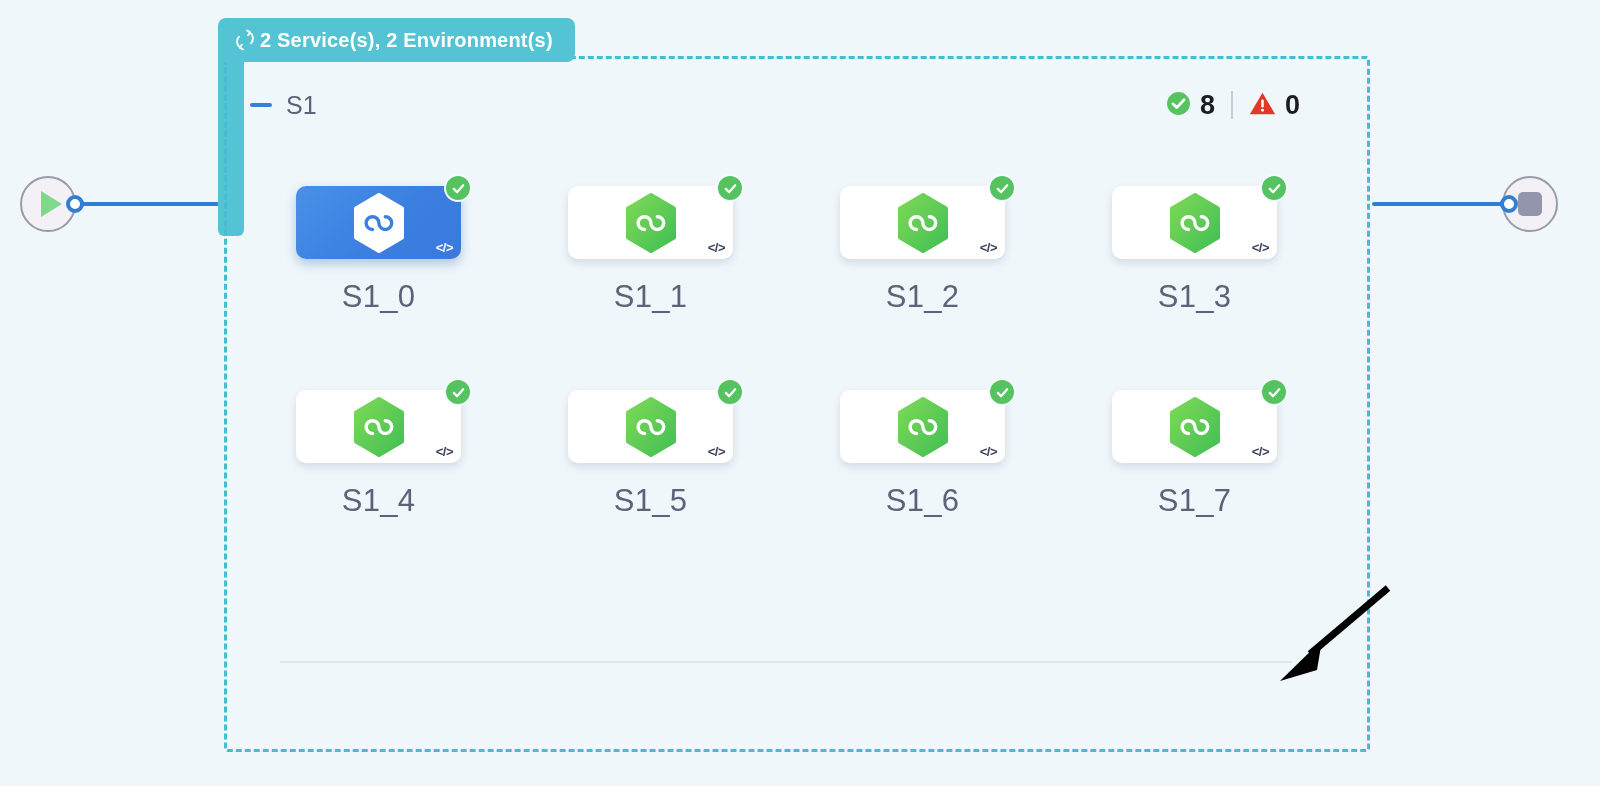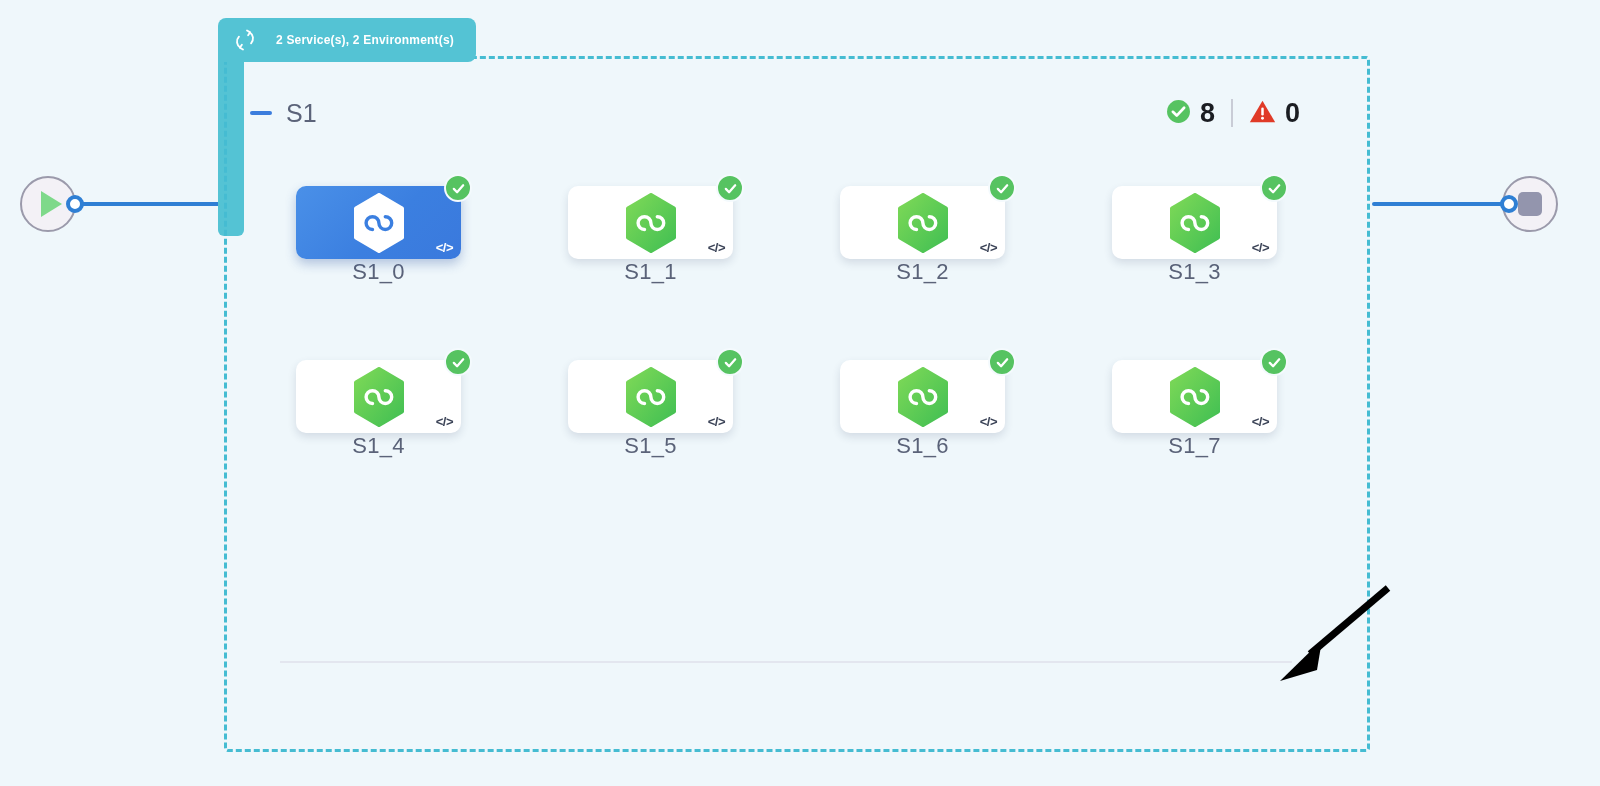--- a/index.html
+++ b/index.html
@@ -97,35 +97,35 @@
   .group-header {
     position: absolute;
     left: 218px;
     top: 18px;
     height: 44px;
     padding: 0 22px 0 16px;
     background: #54c3d4;
     border-radius: 8px 8px 8px 0;
     display: flex;
     align-items: center;
-    gap: 20px;
+    gap: 4px;
     color: #ffffff;
-    font-size: 12px;
+    font-size: 20px;
     font-weight: 600;
     letter-spacing: .2px;
     white-space: nowrap;
     z-index: 4;
   }
   .group-header svg { display: block; }
 
   
   .group-title-row {
     position: absolute;
     left: 248px;
-    top: 92px;
+    top: 84px;
     width: 1098px;
     height: 42px;
     display: flex;
     align-items: center;
   }
   .collapse-toggle {
     width: 26px;
     height: 26px;
     display: flex;
     align-items: center;
@@ -229,21 +229,22 @@
     bottom: 4px;
     font-size: 13px;
     font-weight: 700;
     color: #3a4256;
     letter-spacing: -.5px;
     font-family: "Liberation Sans", sans-serif;
   }
   .svc-card.selected .code-icon { color: #ffffff; }
 
   .card-label {
-    font-size: 22px;
+    margin-top: 20px;
+    font-size: 31px;
     color: #5b6379;
     font-weight: 400;
     letter-spacing: .3px;
   }
 
   
   .group-divider {
     position: absolute;
     left: 280px;
     top: 661px;

